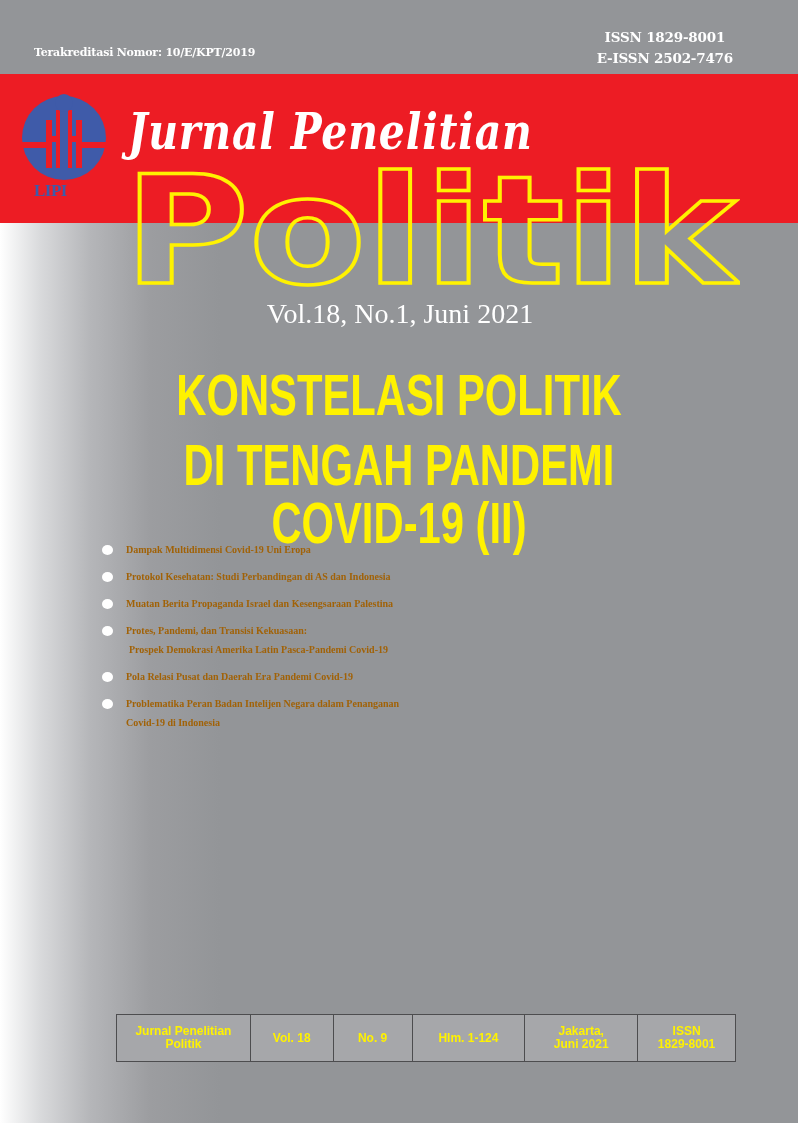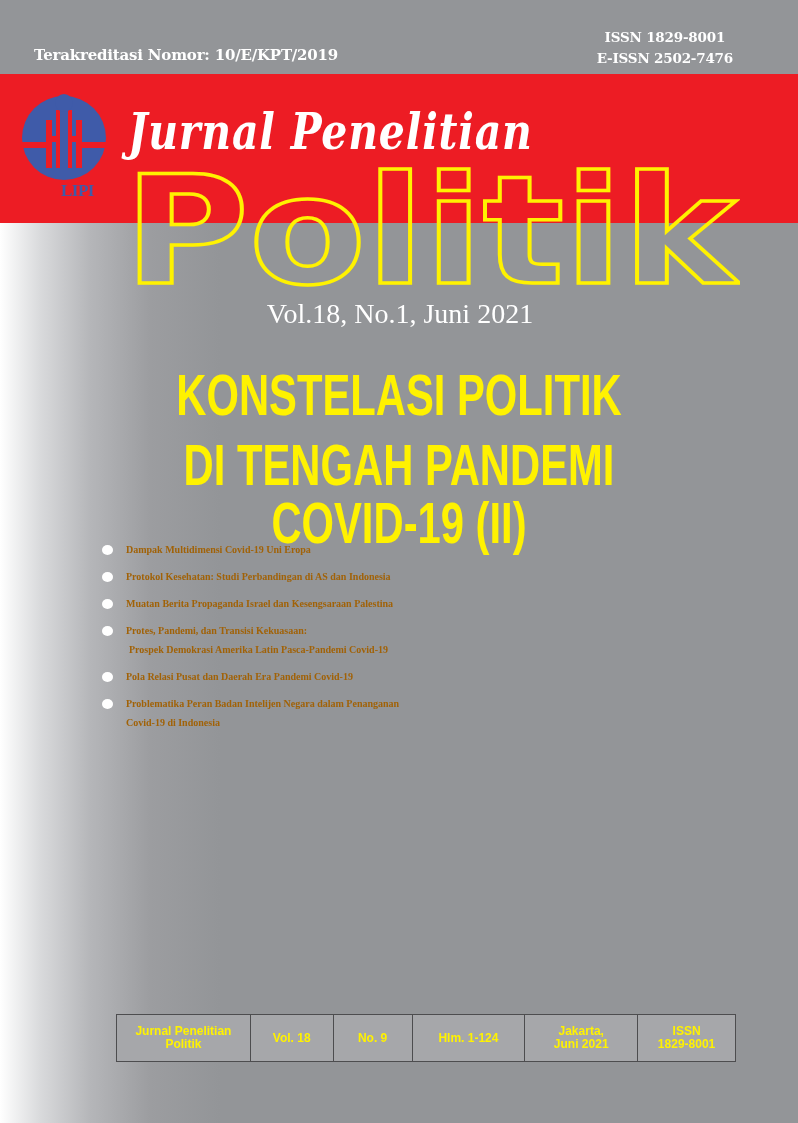--- a/index.html
+++ b/index.html
@@ -8,39 +8,39 @@
       position: relative;
       background: linear-gradient(to right, #ffffff 0px, #d9dadc 40px, #b5b6b9 90px, #9c9da0 150px, #939598 220px, #939598 798px);
       font-family: "Liberation Sans", sans-serif;
     }
     .top-gray {
       position: absolute; left: 0; top: 0; width: 798px; height: 74px;
       background: #939598;
     }
     .accreditation {
       position: absolute; left: 34px; top: 46px;
-      font-family: "DejaVu Serif", serif; font-weight: bold; font-size: 15px;
+      font-family: "DejaVu Serif", serif; font-weight: bold; font-size: 11px;
       color: #ffffff; letter-spacing: -0.2px;
     }
     .issn-block {
       position: absolute; right: 65px; top: 27px; text-align: center;
       font-family: "DejaVu Serif", serif; font-weight: bold; font-size: 13.5px;
       color: #ffffff; line-height: 21px; letter-spacing: -0.2px;
     }
     .red-band {
       position: absolute; left: 0; top: 74px; width: 798px; height: 149px;
       background: #ED1C24;
     }
     .logo {
       position: absolute; left: 20px; top: 86px; width: 88px; height: 110px;
     }
     .logo-label {
       position: absolute; left: 34px; top: 181px; width: 60px;
       font-family: "Liberation Serif", serif; font-weight: bold; font-size: 17px;
-      color: #3F5BA9; text-align: right; letter-spacing: -0.5px;
+      color: #3F5BA9; text-align: left; letter-spacing: -0.5px;
     }
     .journal-title {
       position: absolute; left: 128px; top: 102px;
       font-family: "DejaVu Serif", serif; font-style: italic; font-weight: bold;
       font-size: 50px; color: #ffffff; letter-spacing: 1px;
       transform: scaleX(0.82); transform-origin: left top;
       line-height: 60px;
     }
     .politik-svg {
       position: absolute; left: 120px; top: 165px; width: 620px; height: 126px;

